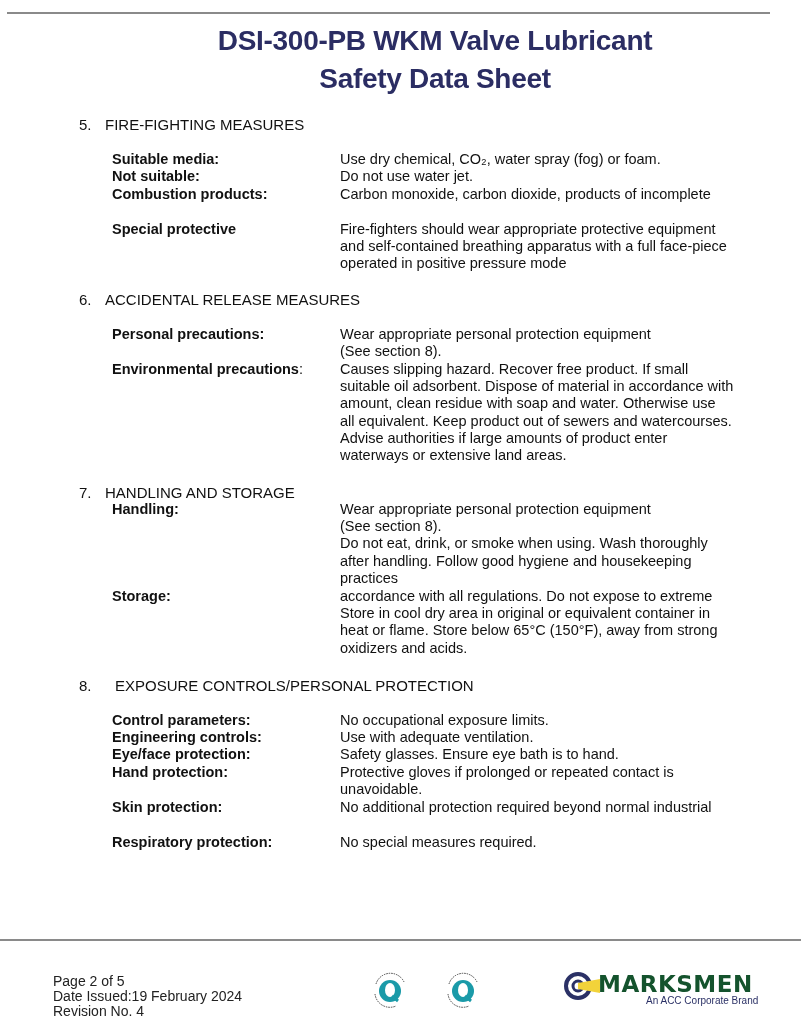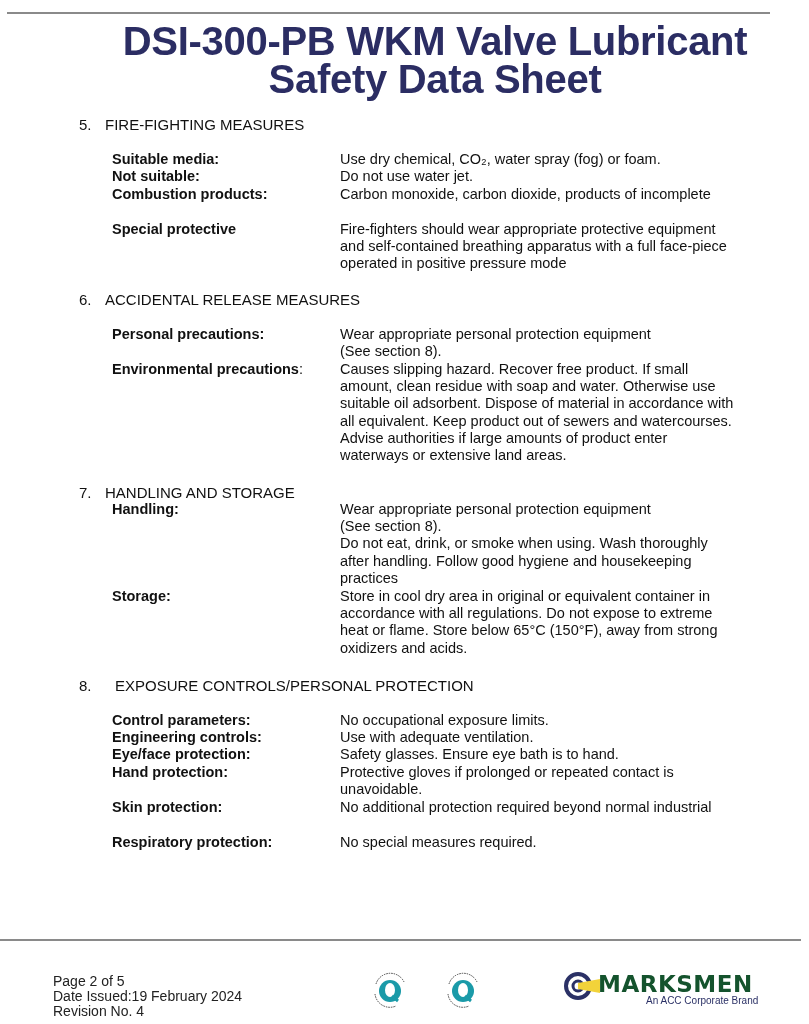--- a/index.html
+++ b/index.html
@@ -24,21 +24,21 @@
       background: #8a8a8a;
     }
     .title {
       position: absolute;
       left: 70px;
       top: 22px;
       width: 730px;
       text-align: center;
       font-weight: bold;
       color: #2b2d63;
-      font-size: 40px;
+      font-size: 28px;
       line-height: 38px;
       letter-spacing: -0.3px;
     }
     .title div { white-space: nowrap; }
 
     .section-heading {
       position: absolute;
       font-weight: normal;
       font-size: 15px;
       line-height: 17px;
@@ -176,22 +176,22 @@
   <span class="label">Personal precautions:</span>
   <div class="value">
     <div>Wear appropriate personal protection equipment</div>
     <div>(See section 8).</div>
   </div>
 </div>
 <div class="row" style="top:361px;">
   <span class="label"><span>Environmental precautions</span><span class="colon-normal">:</span></span>
   <div class="value">
     <div>Causes slipping hazard. Recover free product. If small</div>
+    <div>suitable oil adsorbent. Dispose of material in accordance with</div>
     <div>amount, clean residue with soap and water. Otherwise use</div>
-    <div>suitable oil adsorbent. Dispose of material in accordance with</div>
     <div>all equivalent. Keep product out of sewers and watercourses.</div>
     <div>Advise authorities if large amounts of product enter</div>
     <div>waterways or extensive land areas.</div>
   </div>
 </div>
 
 <div class="section-heading" style="left:79px; top:484px;">
   <span class="num" style="width:26px;">7.</span><span>HANDLING AND STORAGE</span>
 </div>
 
@@ -201,22 +201,22 @@
     <div>Wear appropriate personal protection equipment</div>
     <div>(See section 8).</div>
     <div>Do not eat, drink, or smoke when using. Wash thoroughly</div>
     <div>after handling. Follow good hygiene and housekeeping</div>
     <div>practices</div>
   </div>
 </div>
 <div class="row" style="top:588px;">
   <span class="label">Storage:</span>
   <div class="value">
+    <div>accordance with all regulations. Do not expose to extreme</div>
     <div>Store in cool dry area in original or equivalent container in</div>
-    <div>accordance with all regulations. Do not expose to extreme</div>
     <div>heat or flame. Store below 65°C (150°F), away from strong</div>
     <div>oxidizers and acids.</div>
   </div>
 </div>
 
 <div class="section-heading" style="left:79px; top:677px;">
   <span class="num" style="width:36px;">8.</span><span>EXPOSURE CONTROLS/PERSONAL PROTECTION</span>
 </div>
 
 <div class="row" style="top:712px;">

